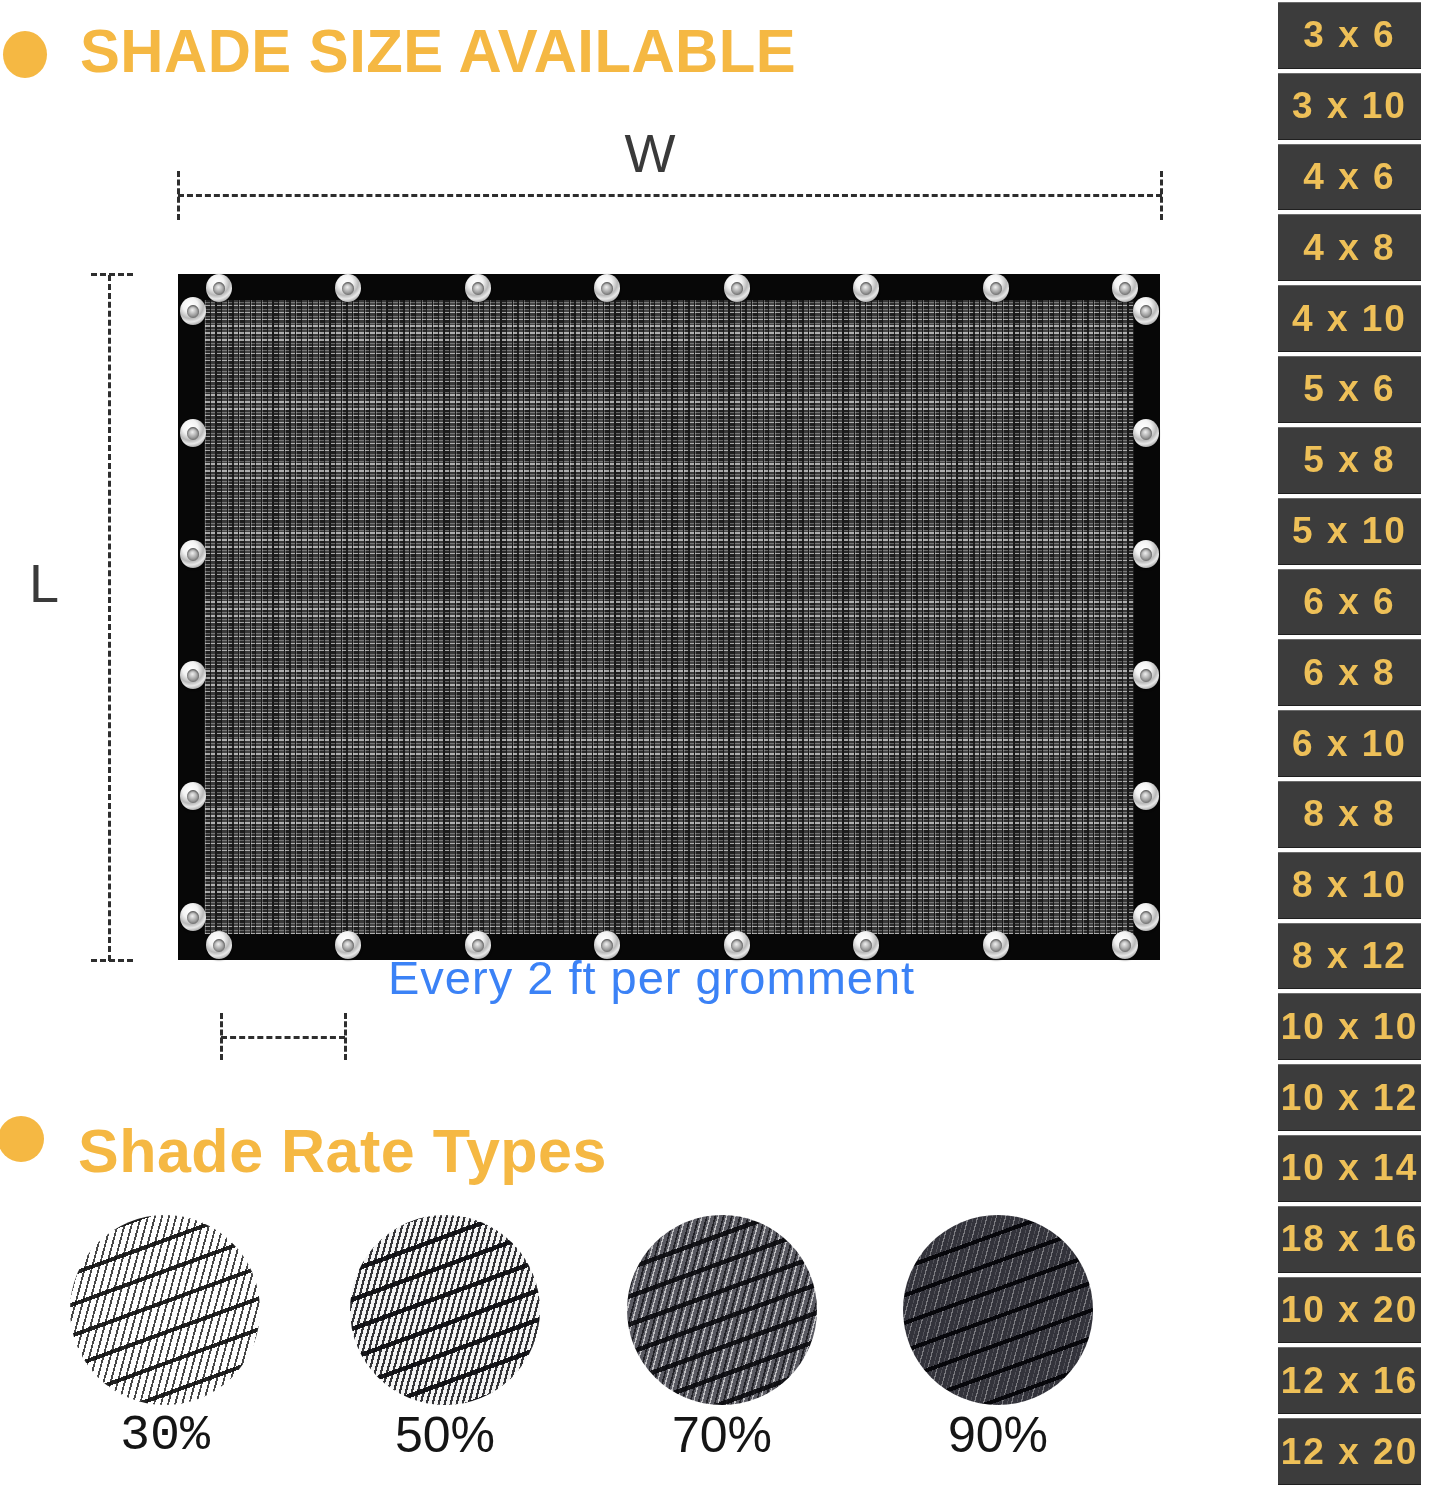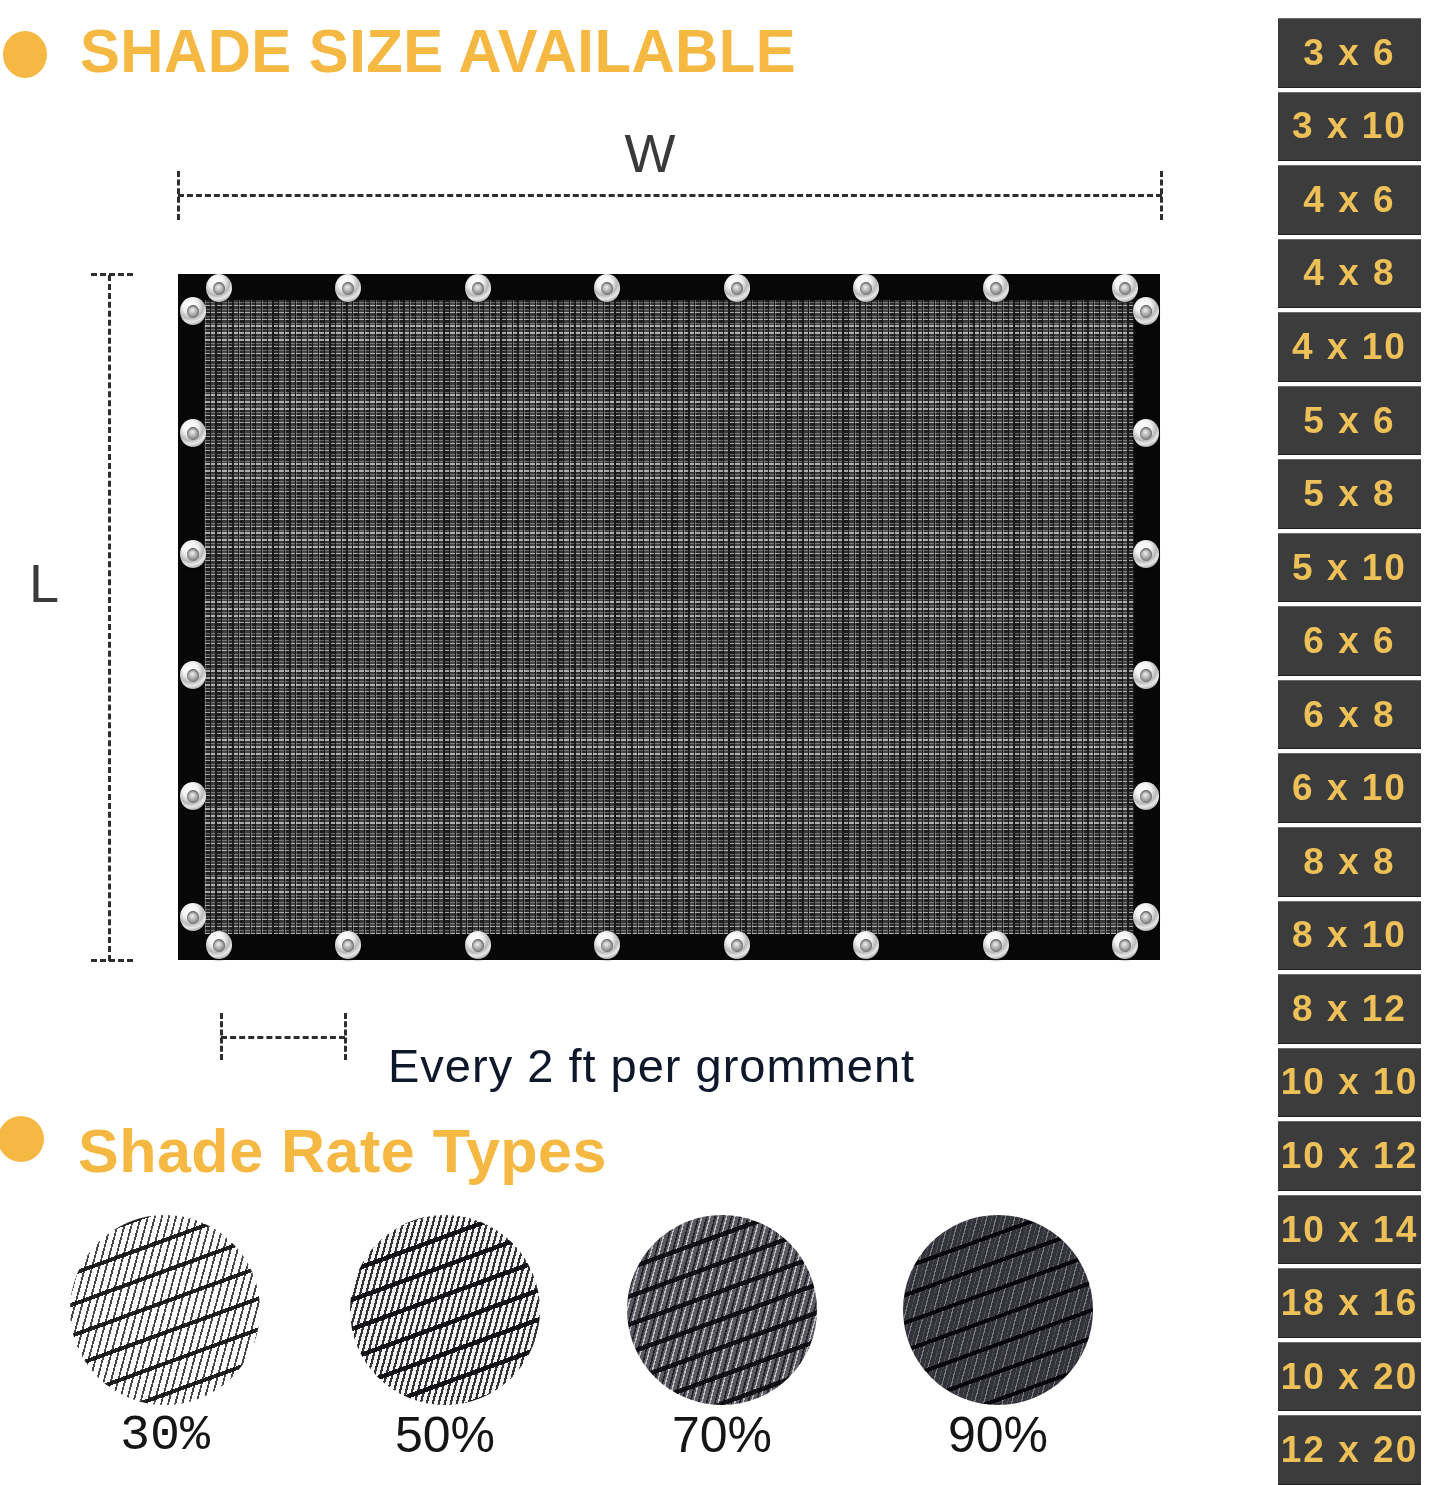--- a/index.html
+++ b/index.html
@@ -22,21 +22,21 @@
   .dash-v{position:absolute;border-left:3px dashed #2e2e2e;width:0;}
   .w-line{left:178px;top:194px;width:984px;}
   .w-tick-l{left:177px;top:171px;height:49px;}
   .w-tick-r{left:1160px;top:171px;height:49px;}
   .l-line{left:108px;top:275px;height:686px;}
   .l-tick-t{left:91px;top:273px;width:42px;}
   .l-tick-b{left:91px;top:959px;width:42px;}
   .g-line{left:221px;top:1036px;width:124px;}
   .g-tick-l{left:220px;top:1013px;height:47px;}
   .g-tick-r{left:344px;top:1013px;height:47px;}
-  .g-note{position:absolute;left:388px;top:1039px;font-size:47px;color:#0f172a;letter-spacing:1px;line-height:1.15;}
+  .g-note{position:absolute;left:388px;top:951px;font-size:47px;color:#3b82f6;letter-spacing:1px;line-height:1.15;}
   
   .shade{position:absolute;left:178px;top:274px;width:982px;height:686px;background:#070707;}
   .mesh{
     position:absolute;left:26px;top:26px;right:26px;bottom:26px;
     background-color:#3a3a3a;
     background-image:
       repeating-linear-gradient(90deg,
         #181818 0px,#181818 1.2px,
         rgba(255,255,255,.28) 1.2px,rgba(255,255,255,.28) 2px,
         rgba(70,70,70,0) 2px,rgba(70,70,70,0) 5.6px,
@@ -82,21 +82,21 @@
   .rate-90{
     background-color:#33333b;
     background-image:
       repeating-linear-gradient(160deg,transparent 0 22px,rgba(4,4,8,.95) 22px 26px),
       repeating-linear-gradient(105deg,rgba(255,255,255,.35) 0 1.2px,transparent 1.2px 5.2px,rgba(255,255,255,.14) 5.2px 6px,transparent 6px 9px);
   }
   .rate-label{position:absolute;top:1408px;width:190px;text-align:center;font-size:50px;color:#151515;line-height:1.1;}
   
   .size-col{
     position:absolute;left:1278px;top:0;width:143px;height:1485px;
-    display:flex;flex-direction:column;gap:4px;padding-top:18px;box-sizing:border-box;background:#ffffff;
+    display:flex;flex-direction:column;gap:4px;padding-top:2px;box-sizing:border-box;background:#ffffff;
   }
   .size-box{
     flex:1;display:flex;align-items:center;justify-content:center;
     background:#3c3c3c;color:#EEC058;font-size:37px;font-weight:700;letter-spacing:2px;
     box-shadow:inset 0 1px 0 #6c6c6c, inset 0 -1px 0 #1f1f1f;
   }
 </style>
 </head>
 <body>
 
@@ -177,16 +177,17 @@
     <div class="size-box">6 x 8</div>
     <div class="size-box">6 x 10</div>
     <div class="size-box">8 x 8</div>
     <div class="size-box">8 x 10</div>
     <div class="size-box">8 x 12</div>
     <div class="size-box">10 x 10</div>
     <div class="size-box">10 x 12</div>
     <div class="size-box">10 x 14</div>
     <div class="size-box">18 x 16</div>
     <div class="size-box">10 x 20</div>
+    <div class="size-box">12 x 16</div>
     <div class="size-box">12 x 20</div>
   </div>
 
 </div>
 
 </body></html>

